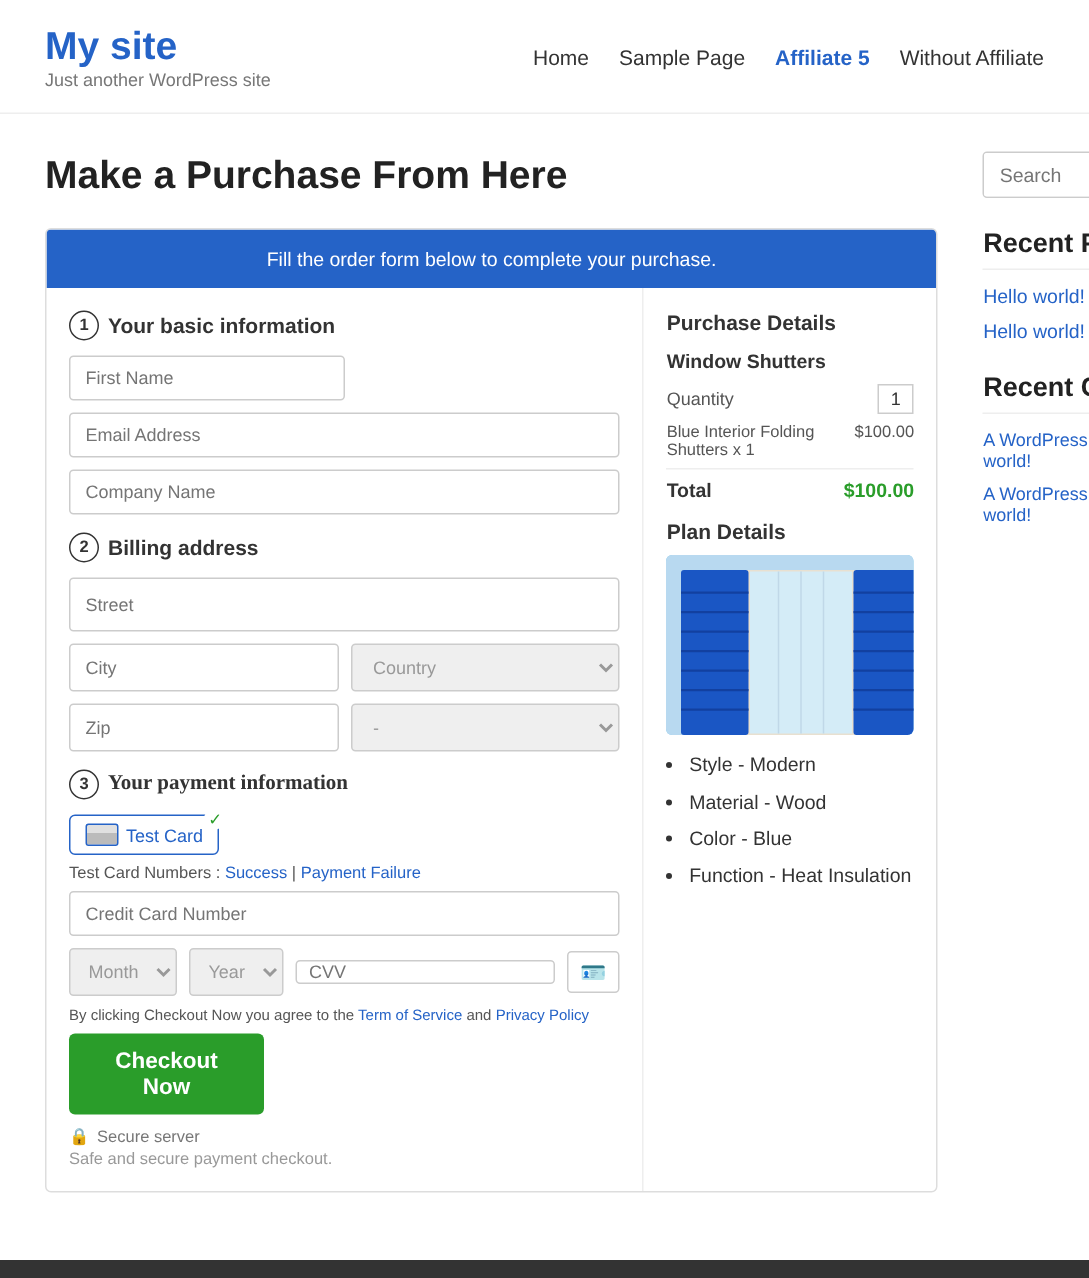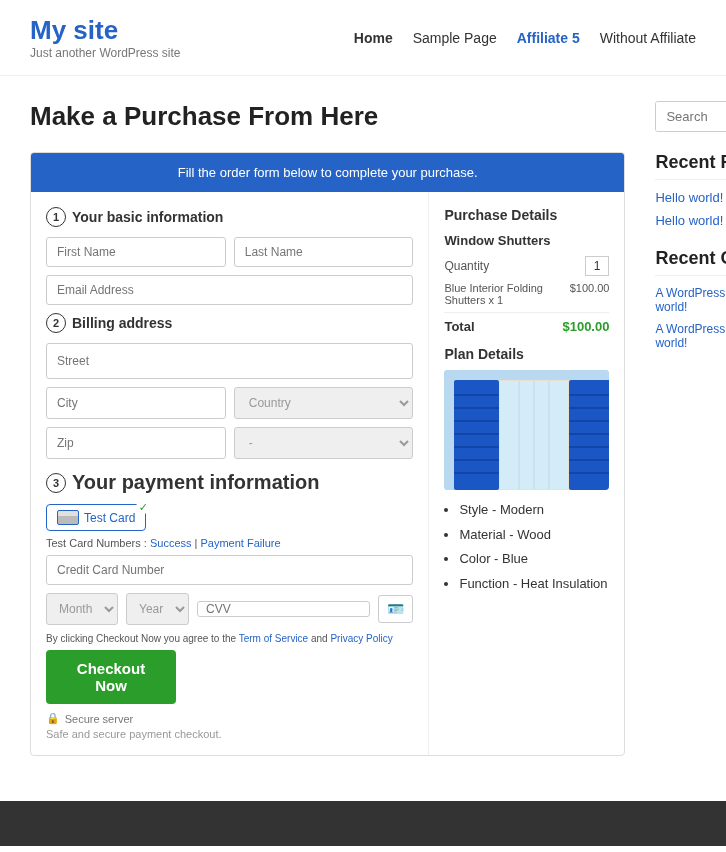--- a/index.html
+++ b/index.html
@@ -7,21 +7,21 @@
   </style>
 </head>
 <body>
 
 <div style="padding:15px 30px; display:flex; align-items:center; justify-content:space-between; border-bottom:1px solid #eee;gap:28px;">
   <div>
     <div style="color:#2563c7; font-size:26px; font-weight:bold; cursor:pointer;">My site</div>
     <div style="font-size:12px; color:#777;">Just another WordPress site</div>
   </div>
   <nav style="display:flex; gap:20px; align-items:center;">
-    <a href="#" style="text-decoration:none; color:#333; font-size:14px;font-weight:bold;">Home</a>
+    <a href="#" style="text-decoration:none; color:#333; font-size:14px;">Home</a>
     <a href="#" style="text-decoration:none; color:#333; font-size:14px;">Sample Page</a>
     <a href="#" style="text-decoration:none; color:#2563c7; font-weight:bold; font-size:14px;">Affiliate 5</a>
     <a href="#" style="text-decoration:none; color:#333; font-size:14px;">Without Affiliate</a>
   </nav>
 </div>
 
 <div style="display:flex; padding:25px 30px; gap:30px;">
 
   <div style="flex:1;">
     <h1 style="font-size:26px; font-weight:bold; color:#222; margin-bottom:20px;">Make a Purchase From Here</h1>
@@ -34,23 +34,23 @@
 
         <div style="flex:1; padding:15px; border-right:1px solid #eee;">
 
           
           <div style="display:flex; align-items:center; gap:6px; margin-bottom:10px;">
             <span style="width:20px;height:20px;border:1px solid #333;border-radius:50%;display:inline-flex;align-items:center;justify-content:center;font-size:11px;font-weight:bold;">1</span>
             <span style="font-size:14px;font-weight:bold;">Your basic information</span>
           </div>
           <div style="display:flex; gap:8px; margin-bottom:8px;">
             <input style="border: 1px solid rgb(204, 204, 204); border-radius: 3px; padding: 7px 10px; font-size: 12px; color: rgb(153, 153, 153); width: 50%;" placeholder="First Name">
-            <input style="border: 1px solid rgb(204, 204, 204); border-radius: 3px; padding: 7px 10px; font-size: 12px; color: rgb(153, 153, 153); width: 50%;" placeholder="Last Name">
           </div>
           <input style="border: 1px solid rgb(204, 204, 204); border-radius: 3px; padding: 7px 10px; font-size: 12px; color: rgb(153, 153, 153); width: 100%; display: block; margin-bottom: 8px;" placeholder="Email Address">
+          <input style="border: 1px solid rgb(204, 204, 204); border-radius: 3px; padding: 7px 10px; font-size: 12px; color: rgb(153, 153, 153); width: 100%; display: block; margin-bottom: 12px;" placeholder="Company Name">
 
           
           <div style="display:flex; align-items:center; gap:6px; margin-bottom:10px;">
             <span style="width:20px;height:20px;border:1px solid #333;border-radius:50%;display:inline-flex;align-items:center;justify-content:center;font-size:11px;font-weight:bold;">2</span>
             <span style="font-size:14px;font-weight:bold;">Billing address</span>
           </div>
           <input style="border: 1px solid rgb(204, 204, 204); border-radius: 3px; padding: 10px 10px; font-size: 12px; color: rgb(153, 153, 153); width: 100%; display: block; margin-bottom: 8px;" placeholder="Street">
           <div style="display:flex;gap:8px;margin-bottom:8px;">
             <input style="border: 1px solid rgb(204, 204, 204); border-radius: 3px; padding: 7px 10px; font-size: 12px; color: rgb(153, 153, 153); width: 50%;" placeholder="City">
             <select style="border:1px solid #ccc;border-radius:3px;padding:7px 10px;font-size:12px;color:#999;width:50%;">
@@ -60,21 +60,21 @@
           <div style="display:flex;gap:8px;margin-bottom:12px;">
             <input style="border: 1px solid rgb(204, 204, 204); border-radius: 3px; padding: 7px 10px; font-size: 12px; color: rgb(153, 153, 153); width: 50%;" placeholder="Zip">
             <select style="border:1px solid #ccc;border-radius:3px;padding:7px 10px;font-size:12px;color:#999;width:50%;">
               <option>-</option>
             </select>
           </div>
 
           
           <div style="display:flex; align-items:center; gap:6px; margin-bottom:10px;">
             <span style="width:20px;height:20px;border:1px solid #333;border-radius:50%;display:inline-flex;align-items:center;justify-content:center;font-size:11px;font-weight:bold;">3</span>
-            <span style="font-size:20px;font-weight:bold;">Your payment information</span>
+            <span style="font-size:14px;font-weight:bold;font-family:Liberation Serif, serif;">Your payment information</span>
           </div>
 
           <div style="border:1px solid #2563c7;border-radius:4px;padding:5px 10px;display:inline-flex;align-items:center;gap:5px;font-size:12px;color:#2563c7;position:relative;margin-bottom:6px;">
             <span style="display:inline-block;width:22px;height:15px;border:1px solid #2563c7;border-radius:2px;background:linear-gradient(to bottom,#e0e0e0 40%,#bbb 40%);"></span>
             <span>Test Card</span>
             <span style="position:absolute;top:-5px;right:-5px;background:#fff;border-radius:50%;color:#2a9d2a;font-size:11px;width:14px;height:14px;display:flex;align-items:center;justify-content:center;">✓</span>
           </div>
 
           <div style="font-size:11px;color:#555;margin-bottom:6px;">
             <span>Test Card Numbers : </span>

